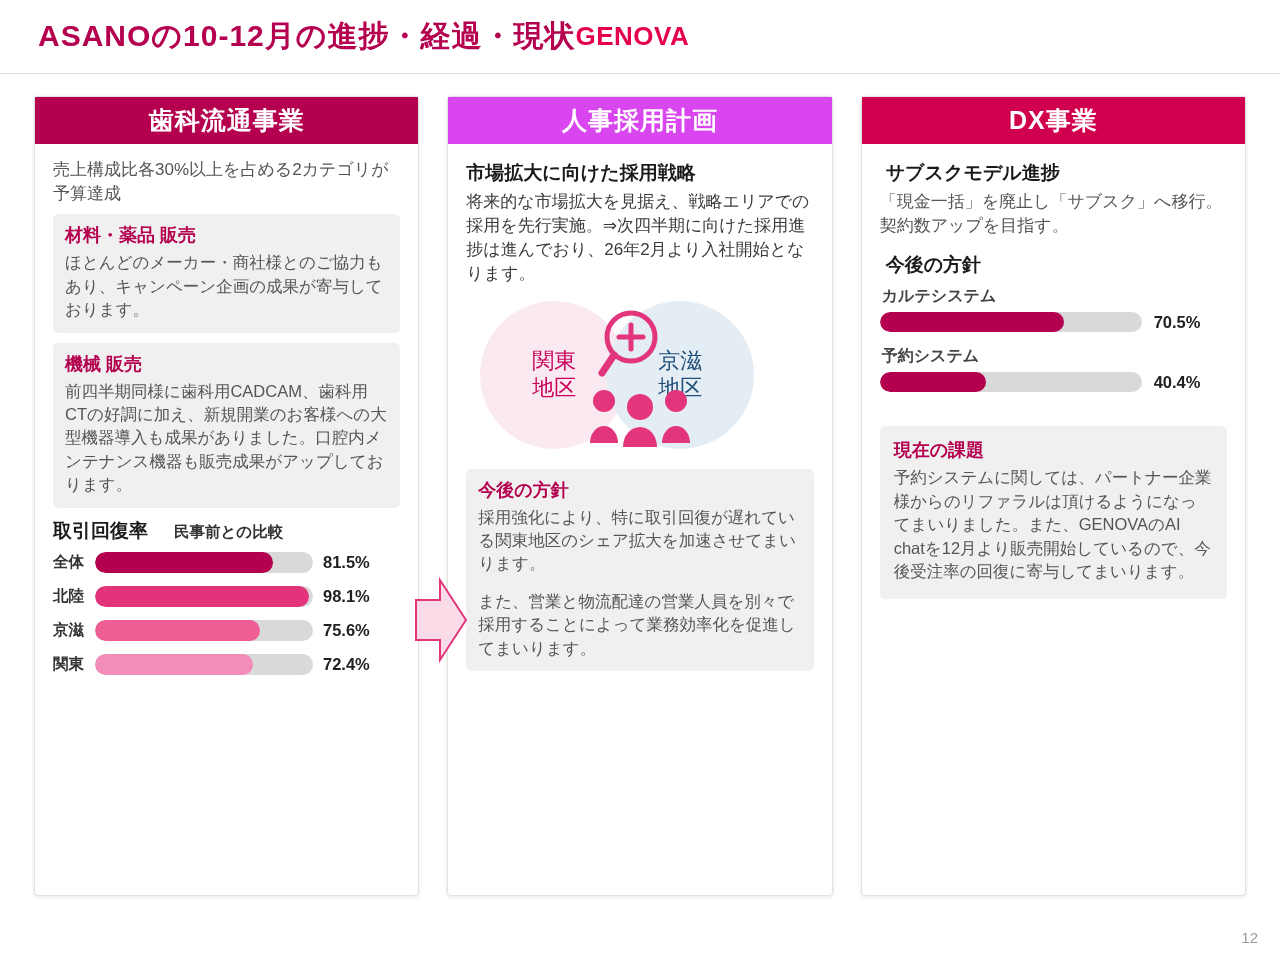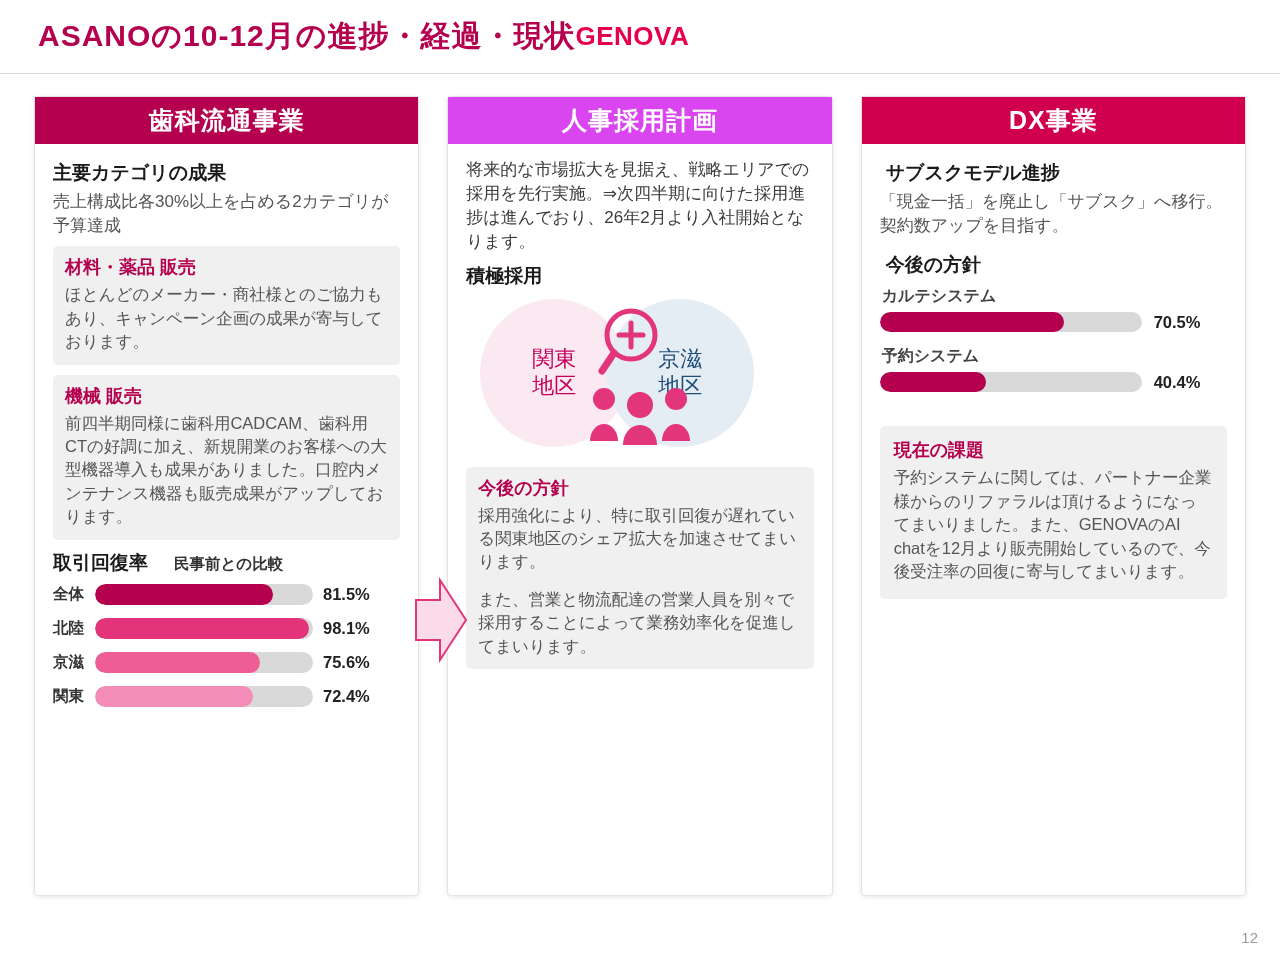--- a/index.html
+++ b/index.html
@@ -260,21 +260,20 @@
   <div class="title">ASANOの10-12月の進捗・経過・現状</div>
   <div class="logo">GENOVA</div>
 </div>
 
 <div class="board">
 
   <div class="col">
     <div class="col-head" style="background:#b4004e;">歯科流通事業</div>
     <div class="col-body">
 
-      <div class="sec-title">主要カテゴリの成果</div>
       <p class="body-text">売上構成比各30%以上を占める2カテゴリが予算達成</p>
 
       <div class="panel">
         <div class="panel-title">材料・薬品 販売</div>
         <p class="panel-text">ほとんどのメーカー・商社様とのご協力もあり、キャンペーン企画の成果が寄与しております。</p>
       </div>
 
       <div class="panel">
         <div class="panel-title">機械 販売</div>
         <p class="panel-text">前四半期同様に歯科用CADCAM、歯科用CTの好調に加え、新規開業のお客様への大型機器導入も成果がありました。口腔内メンテナンス機器も販売成果がアップしております。</p>
@@ -317,23 +316,23 @@
         <span class="bar-value">72.4%</span>
       </div>
 
     </div>
   </div>
 
   <div class="col">
     <div class="col-head" style="background:#d946ef;">人事採用計画</div>
     <div class="col-body">
 
+      <div class="sec-title">市場拡大に向けた採用戦略</div>
       <p class="body-text dark">将来的な市場拡大を見据え、戦略エリアでの採用を先行実施。⇒次四半期に向けた採用進捗は進んでおり、26年2月より入社開始となります。</p>
 
-      <div class="sec-title">積極採用</div>
 
       <div class="venn">
         <div class="circle left">
           <div>
             <div>関東</div>
             <div>地区</div>
           </div>
         </div>
         <div class="circle right">
           <div>

